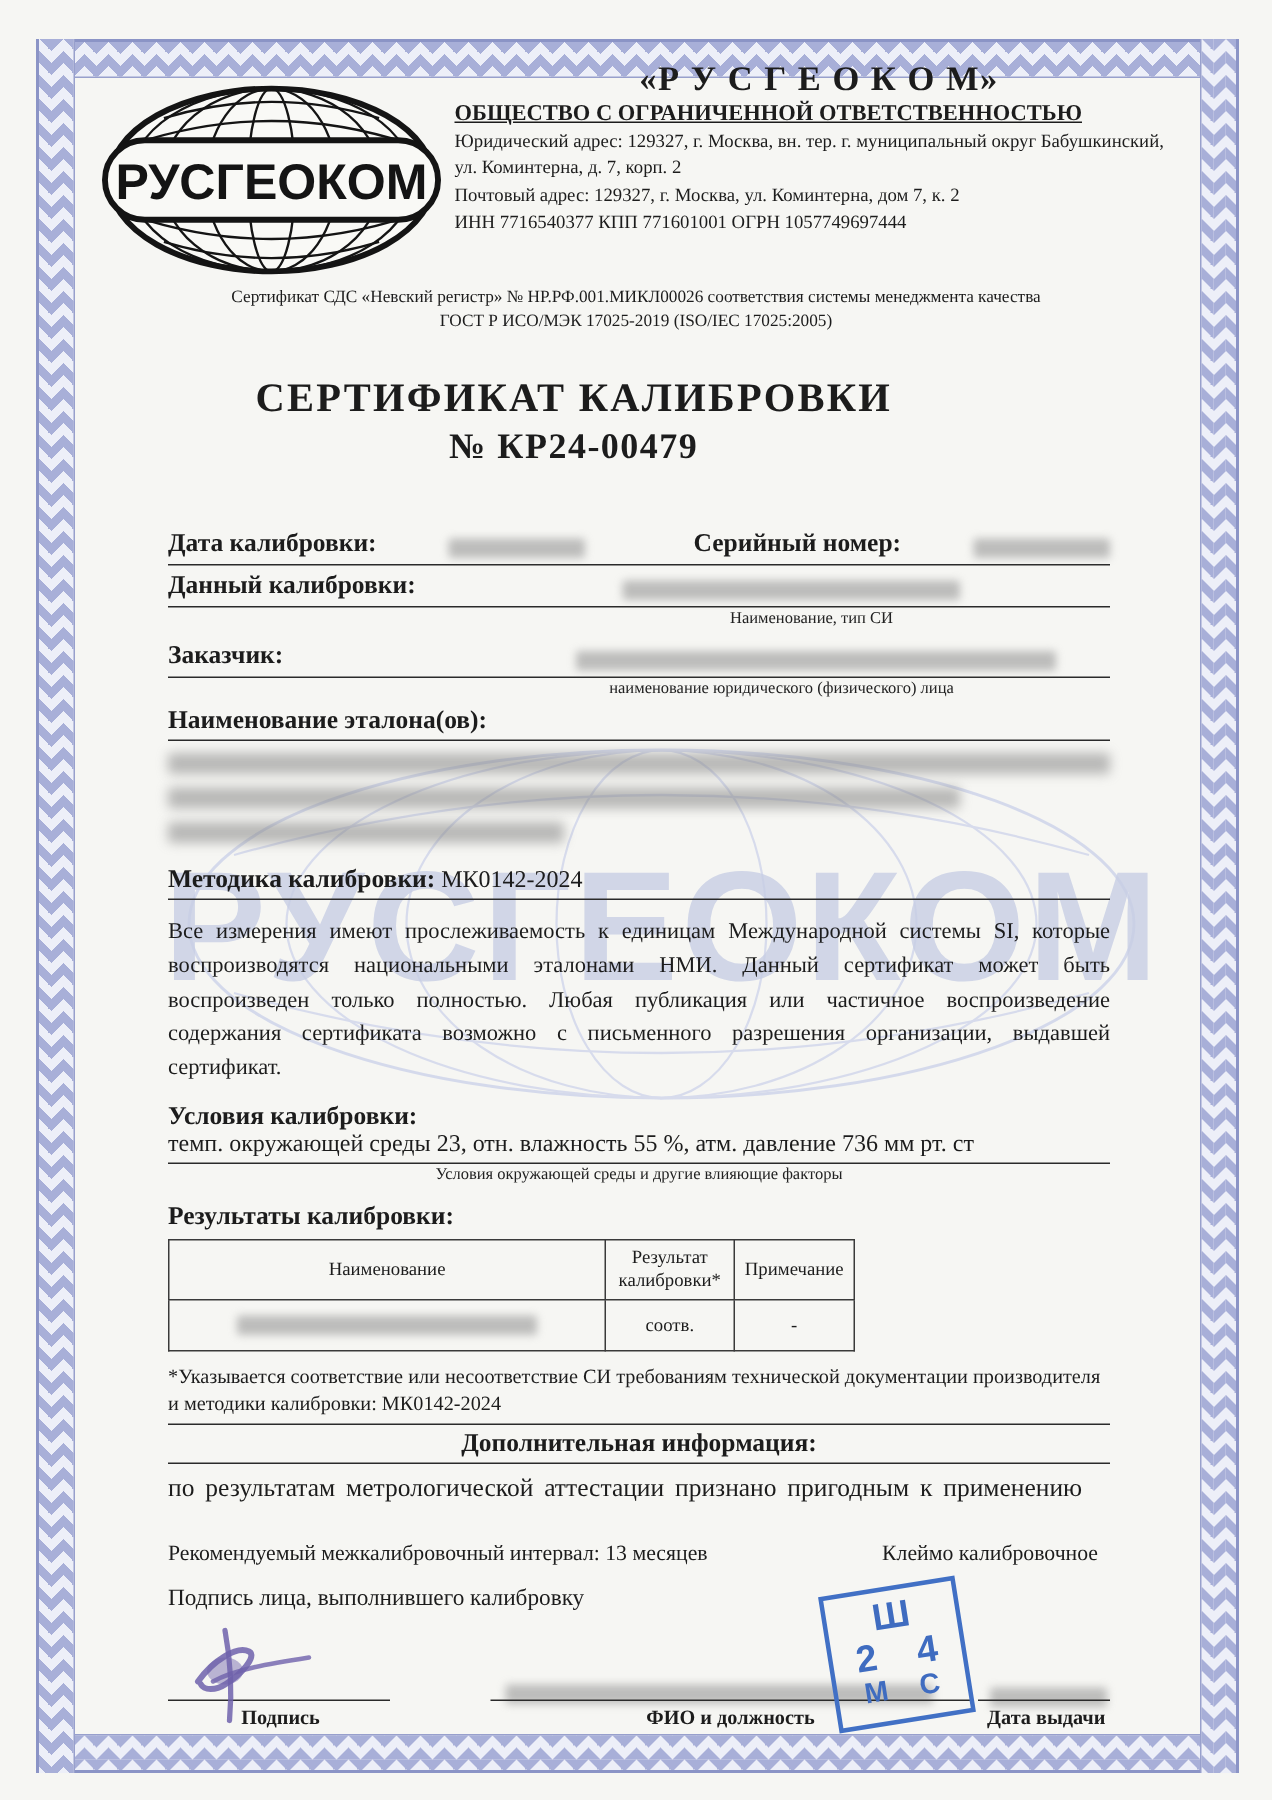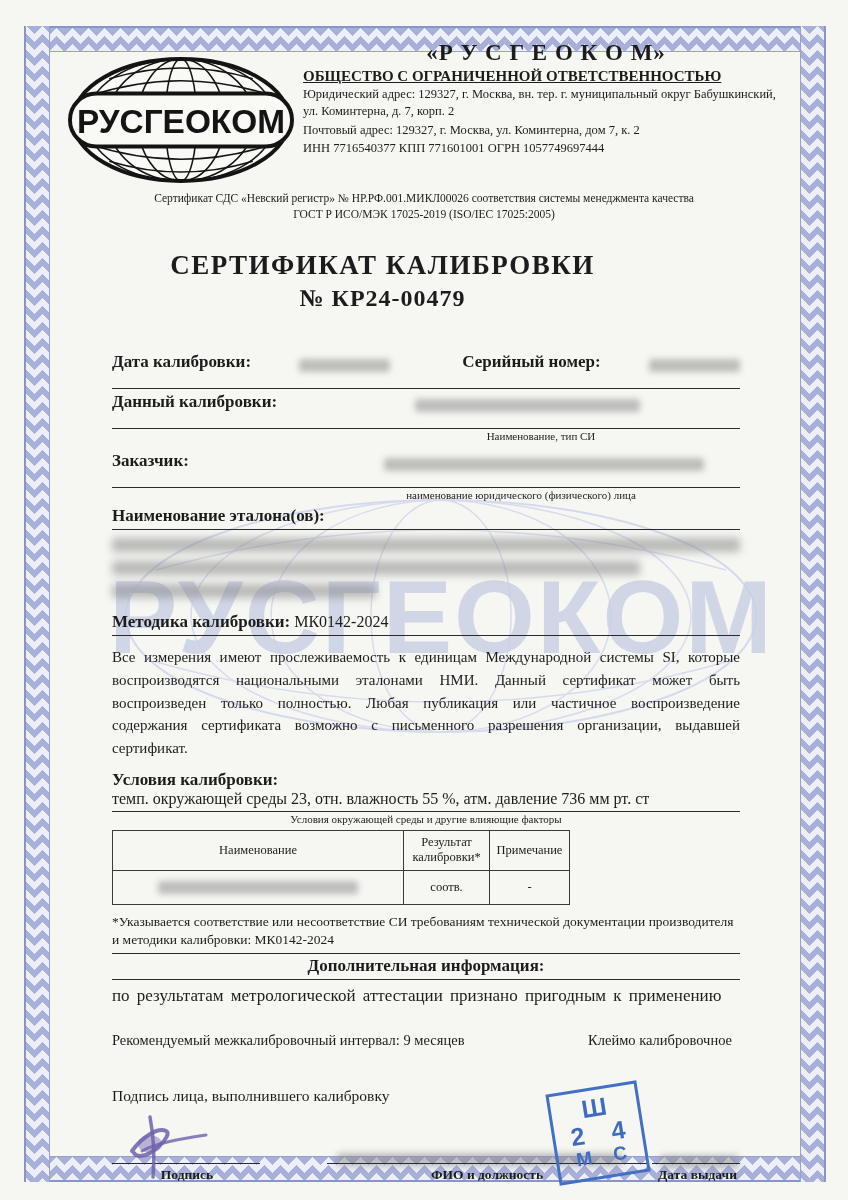--- a/index.html
+++ b/index.html
@@ -32,21 +32,21 @@
 
   .doc-title { position:absolute; left:0; top:250px; width:765px; text-align:center; }
   .doc-title .t1 { font-size:27px; font-weight:bold; letter-spacing:1.5px; }
   .doc-title .t2 { font-size:24px; font-weight:bold; letter-spacing:1px; margin-top:4px; }
 
   
   .watermark { position:absolute; left:116px; top:490px; width:650px; height:252px; opacity:.5; filter:blur(.4px); z-index:0; pointer-events:none; }
 
   .fields { position:absolute; left:112px; top:352px; width:628px; z-index:1; }
 
-  .frow { display:flex; align-items:flex-start; border-bottom:1.8px solid #2a2a2a; padding-bottom:16px;gap:20px; }
+  .frow { display:flex; align-items:flex-start; border-bottom:1.8px solid #2a2a2a; padding-bottom:4px;gap:20px; }
   .flabel { font-size:17px; font-weight:bold; white-space:nowrap; }
   .redact { background:#8e8e8e; filter:blur(3px); opacity:.55; border-radius:2px; height:13px; align-self:center; margin-top:6px; }
   .caption { font-size:11px; text-align:center; margin-top:1px; color:#222; }
 
   .hline { border-bottom:1.8px solid #2a2a2a; padding-bottom:3px; }
   .h17 { font-size:17px; font-weight:bold; }
   .hval { font-size:16px; font-weight:normal; }
 
   .blurpara { margin-top:8px; }
   .blurpara .redact { display:block; margin:0 0 9px 0; height:14px; filter:blur(4px); background:#868686; }
@@ -62,21 +62,21 @@
   td.name-cell { width:292px; } th.name-cell { width:292px; }
   th.res-cell, td.res-cell { width:86px; }
   th.note-cell, td.note-cell { width:80px; }
   .cell-redact { margin:0 auto; width:200px; }
 
   .footnote { font-size:13.5px; line-height:1.35; margin-top:8px; padding-bottom:4px; border-bottom:1.8px solid #2a2a2a; }
   .addinfo-h { margin-top:2px;text-align:center; }
   .addinfo-t { font-size:17px; margin-top:6px; word-spacing:3px; }
 
   .interval-row { display:flex; justify-content:space-between; margin-top:26px; font-size:14.5px; padding-right:8px; }
-  .sig-caption { margin-top:38px; font-size:15.5px; }
+  .sig-caption { margin-top:12px; font-size:15.5px; }
 
   .sig-area { position:relative; margin-top:10px; height:95px; }
   .sig-line { position:absolute; border-bottom:1.5px solid #2a2a2a; top:48px; }
   .sig-label { position:absolute; top:52px; font-size:13.5px; font-weight:bold; text-align:center; }
   .sig-mark { position:absolute; left:8px; top:-4px; width:100px; height:70px; z-index:2; }
 
   .stamp { position:absolute; left:440px; top:-28px; width:92px; height:92px; border:3px solid #4170c5; transform:rotate(-9deg); color:#3f6cc0; font-family:"Liberation Sans", sans-serif; font-weight:bold; text-align:center; z-index:2; background:transparent; }
   .stamp .s1 { font-size:25px; line-height:1.05; margin-top:4px; }
   .stamp .s2 { font-size:25px; letter-spacing:10px; padding-left:10px; line-height:1.05; }
   .stamp .s3 { font-size:19px; letter-spacing:8px; padding-left:8px; line-height:1.1; }
@@ -165,20 +165,21 @@
       <span class="h17">Методика калибровки:</span>
       <span class="hval">МК0142-2024</span>
     </div>
 
     <div class="para">Все измерения имеют прослеживаемость к единицам Международной системы SI, которые воспроизводятся национальными эталонами НМИ. Данный сертификат может быть воспроизведен только полностью. Любая публикация или частичное воспроизведение содержания сертификата возможно с письменного разрешения организации, выдавшей сертификат.</div>
 
     <div class="h17" style="margin-top:10px;">Условия калибровки:</div>
     <div class="cond-val">темп. окружающей среды 23, отн. влажность 55 %, атм. давление 736 мм рт. ст</div>
     <div class="caption">Условия окружающей среды и другие влияющие факторы</div>
 
+    <div class="h17" style="margin-top:12px;">Результаты калибровки:</div>
     <table class="results">
       <thead>
         <tr>
           <th class="name-cell">Наименование</th>
           <th class="res-cell">Результат калибровки*</th>
           <th class="note-cell">Примечание</th>
         </tr>
       </thead>
       <tbody>
         <tr>
@@ -190,21 +191,21 @@
         </tr>
       </tbody>
     </table>
 
     <div class="footnote">*Указывается соответствие или несоответствие СИ требованиям технической документации производителя и методики калибровки: МК0142-2024</div>
 
     <div class="hline h17 addinfo-h">Дополнительная информация:</div>
     <div class="addinfo-t">по результатам метрологической аттестации признано пригодным к применению</div>
 
     <div class="interval-row">
-      <span>Рекомендуемый межкалибровочный интервал: 9 месяцев</span>
+      <span>Рекомендуемый межкалибровочный интервал: 13 месяцев</span>
       <span>Клеймо калибровочное</span>
     </div>
 
     <div class="sig-caption">Подпись лица, выполнившего калибровку</div>
 
     <div class="sig-area">
 
       <svg class="sig-mark" viewBox="0 0 100 70">
         <ellipse cx="30" cy="33" rx="12" ry="9" fill="#6f61ab" opacity="0.45"></ellipse>
         <path d="M30 6 C33 22 35 44 33 66" fill="none" stroke="#6f61ab" stroke-width="3.5" stroke-linecap="round" opacity="0.85"></path>

